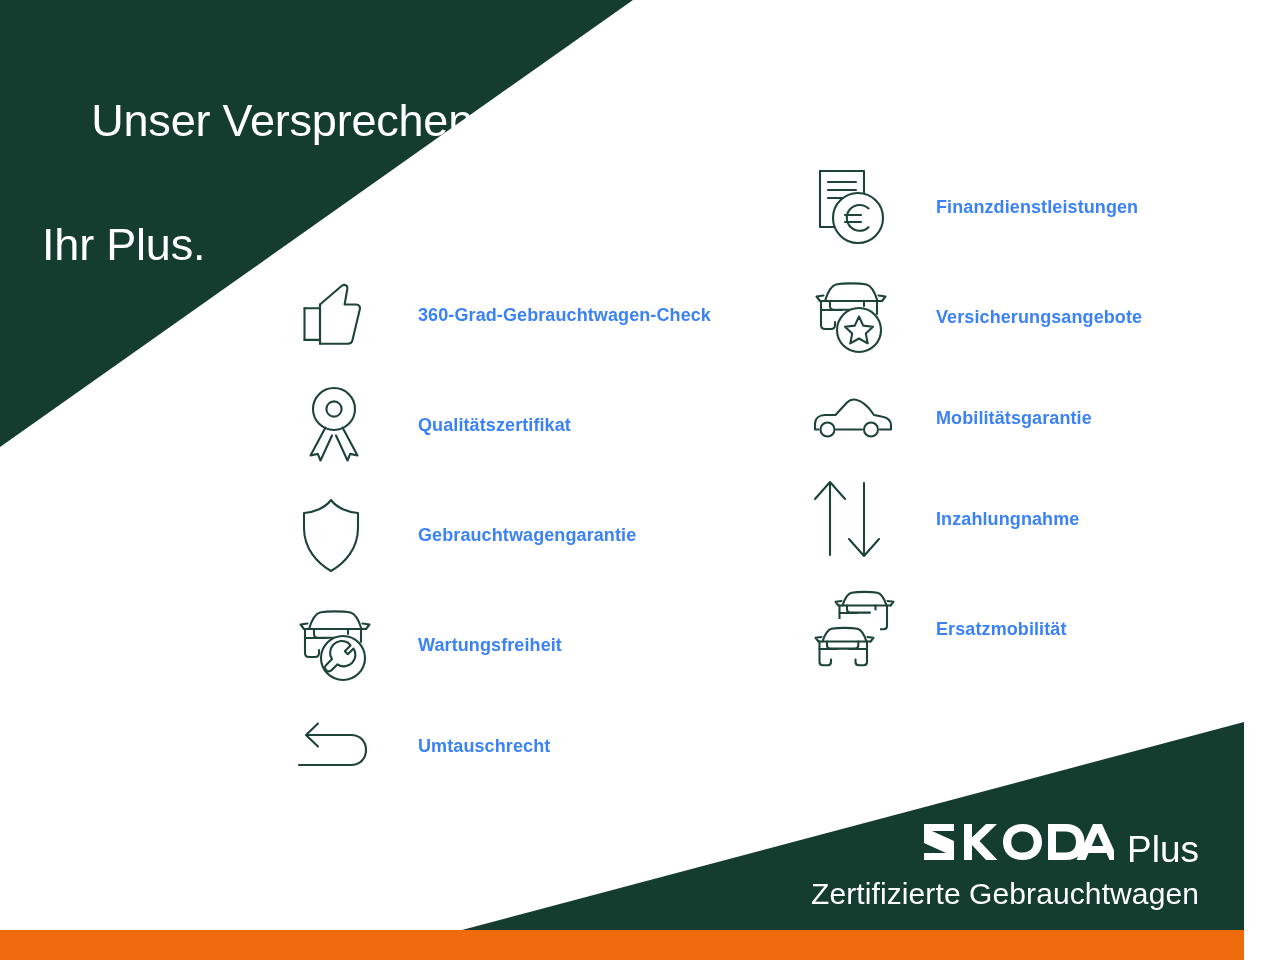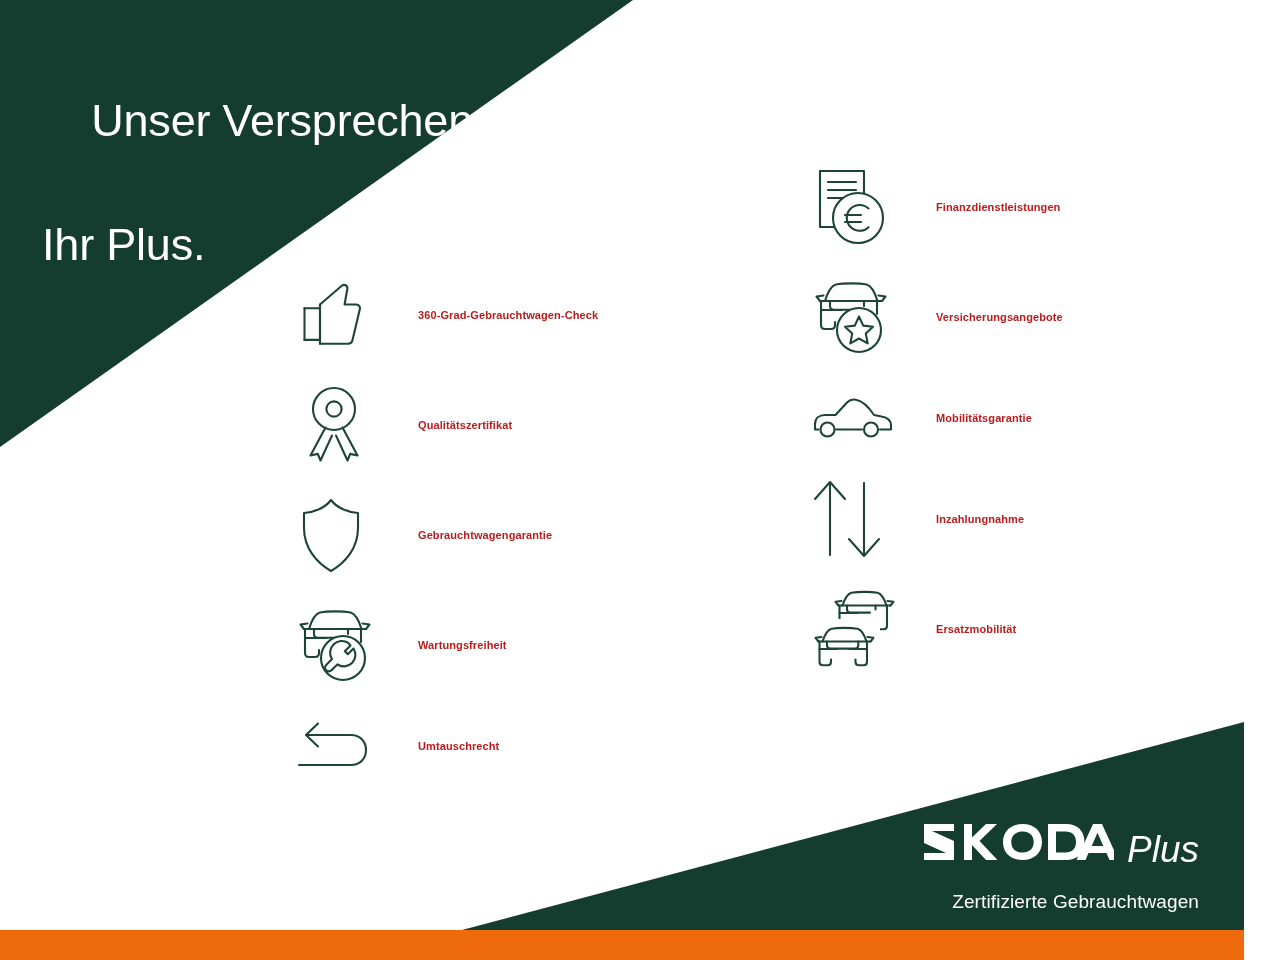--- a/index.html
+++ b/index.html
@@ -64,56 +64,55 @@
     align-items: center;
     justify-content: flex-start;
     color: #1d4437;
   }
   .feature-icon svg {
     display: block;
     overflow: visible;
   }
 
   .feature-label {
-    font-size: 11px;
+    font-size: 18px;
     font-weight: 700;
-    color: #b91c1c;
+    color: #3b82f6;
     letter-spacing: 0.1px;
     margin-left: 36px;
     white-space: nowrap;
   }
   .col-right .feature-label { margin-left: 38px; }
 
   
   .brand {
     position: absolute;
     right: 45px;
     top: 822px;
     text-align: right;
     z-index: 6;
     color: #ffffff;
   }
   .brand-row {
     display: flex;
     align-items: baseline;
     justify-content: flex-end;
     gap: 13px;
-    font-style: italic;
   }
   .brand-wordmark { display: block; }
   .brand-plus {
     font-size: 37px;
     font-weight: 400;
     line-height: 1;
     letter-spacing: 0px;
     color: #ffffff;
   }
   .brand-sub {
-    margin-top: 24px;
-    font-size: 19px;
+    margin-top: 9px;
+    font-size: 30px;
     font-weight: 400;
     line-height: 1.1;
     letter-spacing: 0.1px;
     color: #ffffff;
     white-space: nowrap;
   }
 </style>
 </head>
 <body>
 

